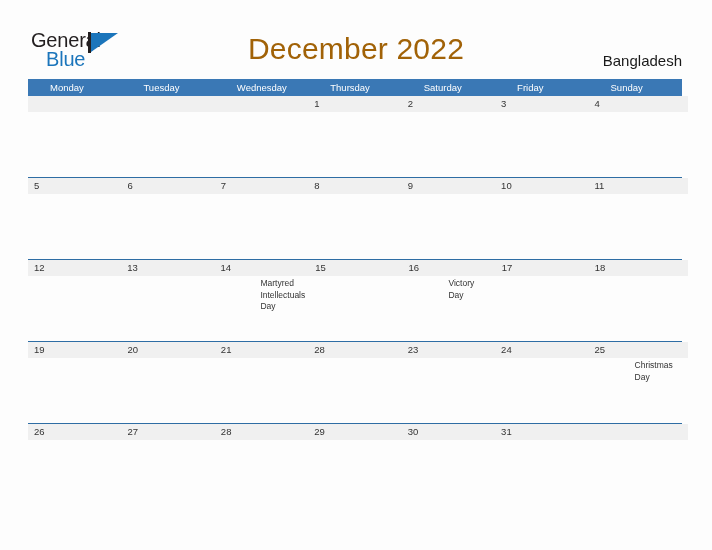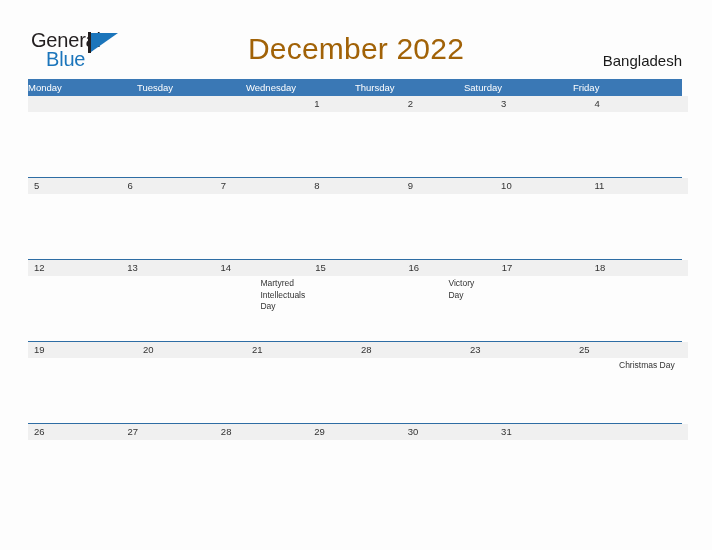--- a/index.html
+++ b/index.html
@@ -101,21 +101,21 @@
     display: flex;
     width: 654px;
     height: 17px;
     background: #3a78b5;
   }
   .weekday {
     flex: 1 1 0;
     color: #ffffff;
     font-size: 9.5px;
     line-height: 17px;
-    padding-left: 0;
+    padding-left: 22px;
     box-sizing: border-box;
     white-space: nowrap;
   }
 
   .week {
     position: relative;
     width: 654px;
     height: 81px;
     border-top: 1px solid #2e6da4;
   }
@@ -181,20 +181,21 @@
   </div>
 
   <div class="calendar">
     <div class="weekday-row" id="weekday-row">
         <div class="weekday">Monday</div>
         <div class="weekday">Tuesday</div>
         <div class="weekday">Wednesday</div>
         <div class="weekday">Thursday</div>
         <div class="weekday">Saturday</div>
         <div class="weekday">Friday</div>
+        <div class="weekday">Sunday</div>
       </div>
     <div id="weeks-container">
         <div class="week">
           <div class="week-strip"></div>
           <div class="week-cells">
             <div class="cell empty">
               <div class="daynum"></div>
             </div>
             <div class="cell empty">
               <div class="daynum"></div>
@@ -287,20 +288,23 @@
             <div class="cell">
               <div class="daynum">21</div>
             </div>
             <div class="cell">
               <div class="daynum">28</div>
             </div>
             <div class="cell">
               <div class="daynum">23</div>
             </div>
             <div class="cell">
+              <div class="daynum">24</div>
+            </div>
+            <div class="cell">
               <div class="daynum">25</div>
               <div class="events">
                 <div class="event">Christmas Day</div>
               </div>
             </div>
           </div>
         </div>
         <div class="week">
           <div class="week-strip"></div>
           <div class="week-cells">

